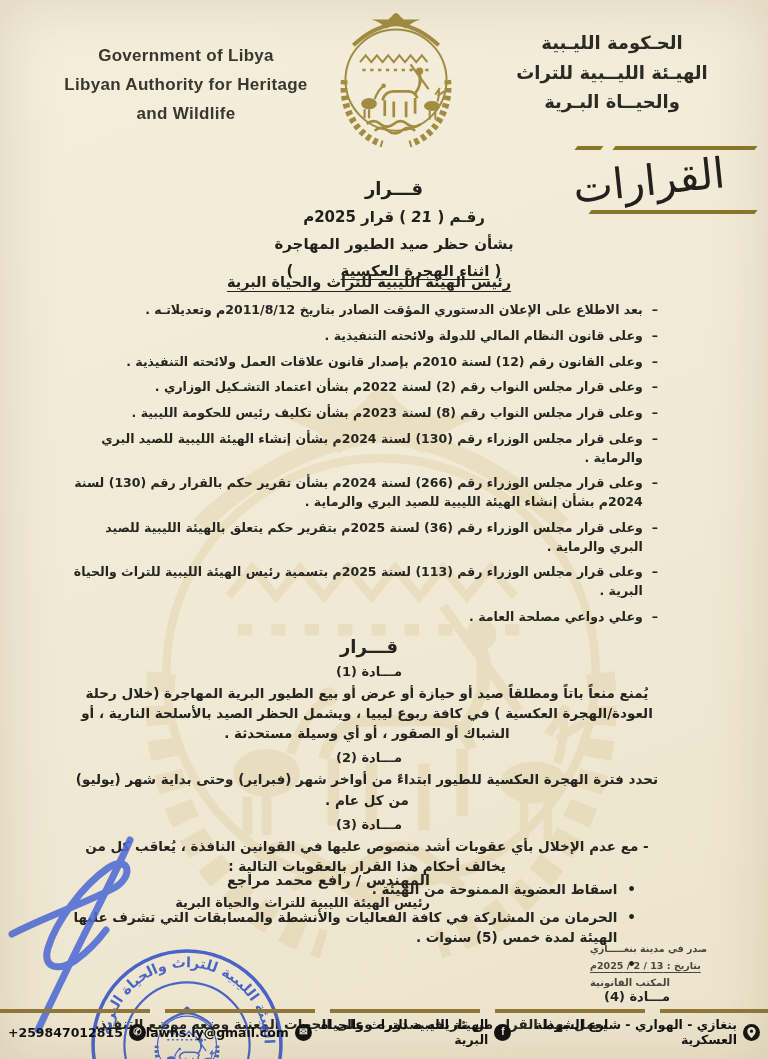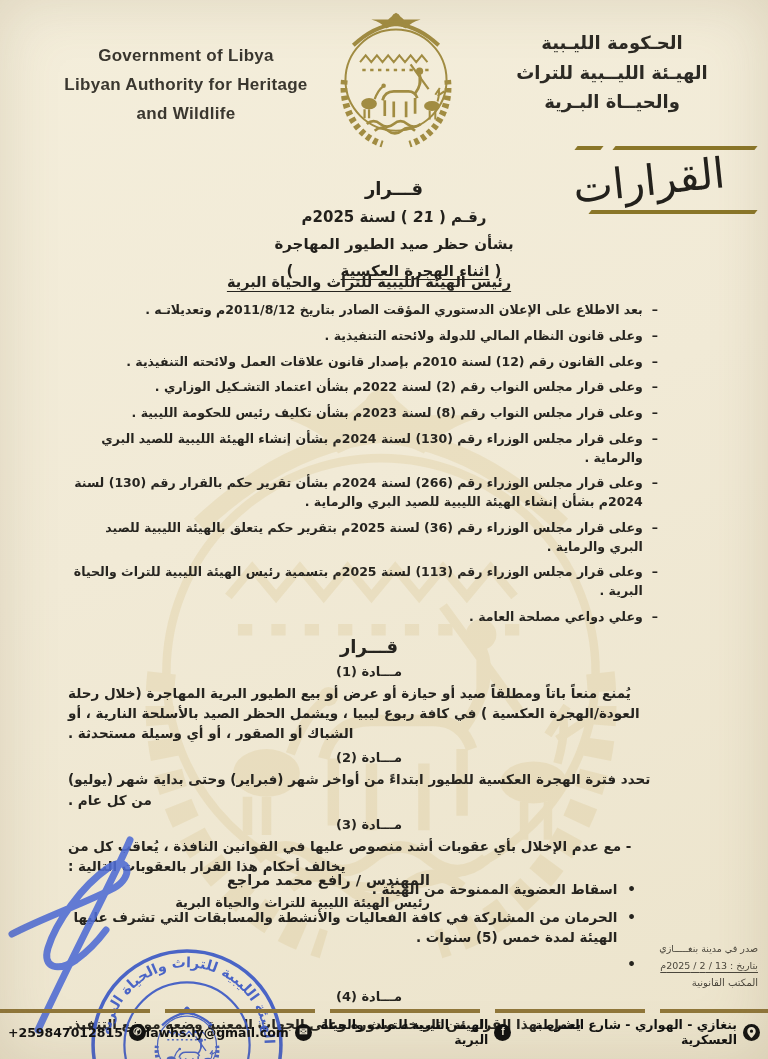--- a/index.html
+++ b/index.html
@@ -35,35 +35,35 @@
   
   .content{position:absolute;top:274px;left:68px;right:98px;}
   .pre-head{font-size:14.5px;font-weight:700;text-align:center;margin:0 0 11px;
         text-decoration:underline;text-underline-offset:4px;}
   .pre-list{list-style:none;margin:0;padding:0 12px 0 0;font-size:12.5px;
         font-weight:700;line-height:1.5;}
   .pre-list li{display:flex;gap:9px;margin-bottom:7px;}
   .dash{flex:0 0 auto;}
   .word{text-align:center;font-size:18px;font-weight:700;letter-spacing:2px;margin:9px 0 2px;}
   .art-label{text-align:center;font-size:13px;font-weight:700;margin:7px 0 4px;}
-  .art-text{margin:0 4px 3px 0;font-size:13.5px;font-weight:700;line-height:1.5;text-align:left;}
+  .art-text{margin:0 4px 3px 0;font-size:13.5px;font-weight:700;line-height:1.5;text-align:center;}
   .art-bullets{list-style:none;margin:3px 34px 0 0;padding:0;font-size:13.5px;
         font-weight:700;line-height:1.5;}
   .art-bullets li{display:flex;gap:10px;margin-bottom:7px;}
-  .art4{margin-top:15px;}
+  .art4{margin-top:15px;text-align:right;}
   .closing{margin-right:36px;margin-top:10px;}
   
   .sign-block{position:absolute;top:872px;right:338px;width:300px;text-align:right;font-weight:700;}
   .sign-name{font-size:14.5px;}
   .sign-title{font-size:13px;margin-top:7px;}
   .hand-sign{position:absolute;left:0;top:826px;width:170px;height:220px;}
   .stamp{position:absolute;left:86px;top:944px;width:202px;height:202px;opacity:.92;}
   
-  .issued{position:absolute;right:10px;top:940px;width:168px;text-align:right;
-        font-size:9.5px;color:#4a463c;line-height:1.8;}
+  .issued{position:absolute;right:10px;top:940px;width:168px;text-align:left;
+        font-size:9.5px;color:#4a463c;line-height:1.8;font-weight:bold;}
   .issued .l2{text-decoration:underline;text-underline-offset:3px;}
   .issued .l3{font-size:10px;}
   
   .gold-sep{position:absolute;left:0;right:0;bottom:46px;height:4px;
         background:repeating-linear-gradient(90deg,#90773a 0 150px,transparent 150px 165px);}
   .footer{position:absolute;left:8px;right:8px;bottom:12px;display:flex;
         justify-content:space-between;align-items:center;font-size:12.5px;
         font-weight:700;color:#101010;}
   .f-item{display:flex;align-items:center;gap:6px;}
   .f-icon{width:17px;height:17px;border-radius:50%;background:#101010;color:#f1ead6;
@@ -128,21 +128,21 @@
         <span class="gline g3"></span>
       </div>
   </div>
 
   <svg class="watermark" viewBox="0 0 120 130">
       <use href="#emblem"></use>
     </svg>
 
   <section class="title-block" dir="rtl">
     <div class="t1">قـــرار</div>
-    <div class="t2"><span>رقـم ( </span><span class="hand-num">21</span><span> ) لسنة 2025م</span></div>
+    <div class="t2"><span>رقـم ( </span><span class="hand-num">21</span><span> ) قرار 2025م</span></div>
     <div class="t3">بشأن حظر صيد الطيور المهاجرة</div>
     <div class="t4"><span>( </span><span class="u">اثناء الهجرة العكسية</span><span> )</span></div>
   </section>
 
   <main class="content" dir="rtl">
     <h2 class="pre-head">رئيس الهيئة الليبية للتراث والحياة البرية</h2>
     <ul class="pre-list">
       <li>
           <span class="dash">–</span>
           <span>بعد الاطلاع على الإعلان الدستوري المؤقت الصادر بتاريخ 2011/8/12م وتعديلاتـه .</span>

